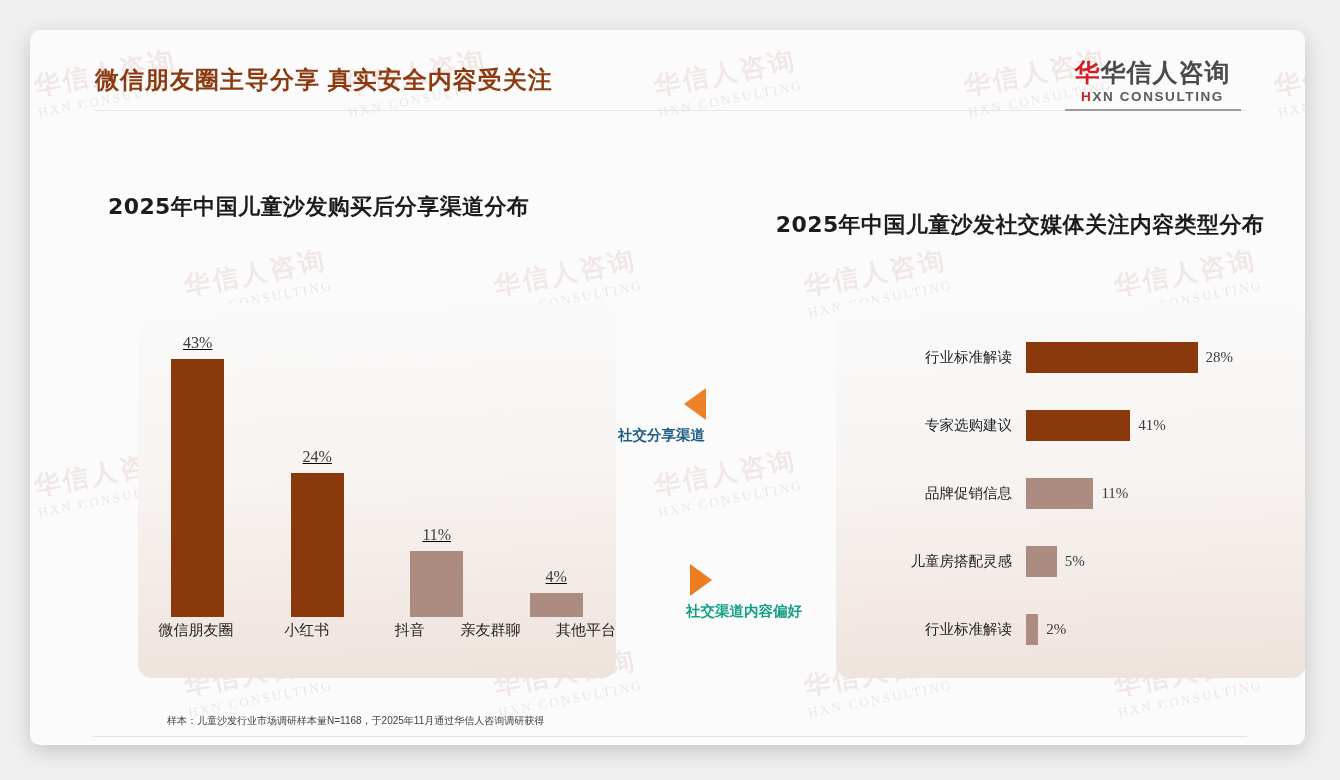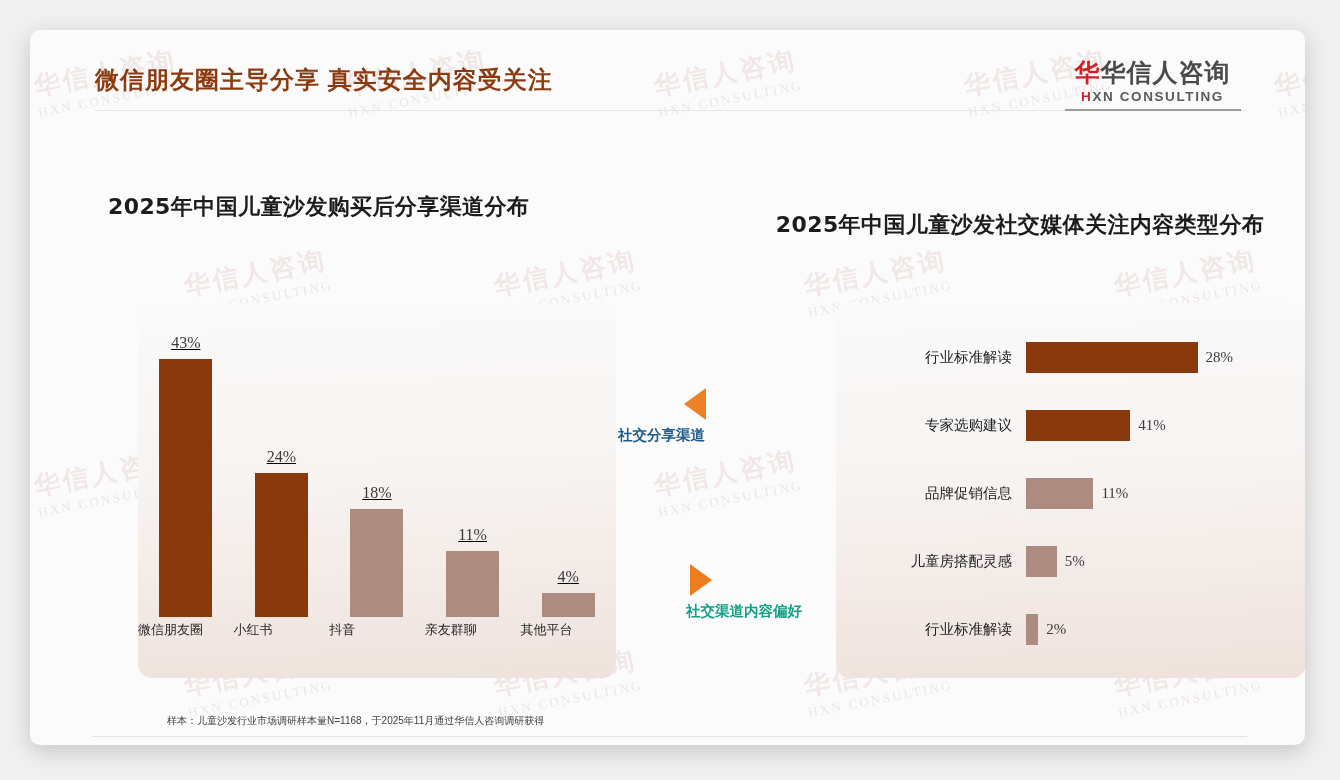--- a/index.html
+++ b/index.html
@@ -58,21 +58,21 @@
   #card-left{left:108px;top:273px;width:478px;height:375px;}
   #card-right{left:806px;top:273px;width:470px;height:375px;}
 
   
   .vchart{position:absolute;z-index:4;left:108px;top:255px;width:478px;height:366px;}
   .vcols{position:absolute;left:0;right:0;bottom:34px;top:0;display:flex;align-items:flex-start;text-decoration:underline;}
   .vcol{flex:1;display:flex;flex-direction:column;align-items:center;justify-content:flex-end;height:100%;}
   .vval{font-size:16px;color:#3b3b3b;margin-bottom:7px;font-family:"Liberation Serif","DejaVu Serif",serif;}
   .vbar{width:53px;}
   .vlabels{position:absolute;left:0;right:0;bottom:0;height:30px;display:flex;}
-  .vlab{flex:1;text-align:left;font-size:13px;color:#262626;
+  .vlab{flex:1;text-align:right;font-size:15px;color:#262626;
         font-family:"DejaVu Sans","Liberation Sans",sans-serif;}
 
   
   .hchart{position:absolute;z-index:4;left:806px;top:288px;width:470px;height:345px;
           display:flex;flex-direction:column;justify-content:space-around;padding-top:6px;box-sizing:border-box;}
   .hrow{display:flex;align-items:center;height:34px;}
   .hlab{width:176px;text-align:right;padding-right:14px;font-size:14.5px;color:#1f1f1f;
         font-family:"DejaVu Sans","Liberation Sans",sans-serif;white-space:nowrap;}
   .hbar{height:31px;}
   .hval{font-size:15px;color:#3b3b3b;margin-left:8px;font-family:"Liberation Serif","DejaVu Serif",serif;}
@@ -196,24 +196,20 @@
     <div class="vcols" id="vcols">
         <div class="vcol">
           <div class="vval">43%</div>
           <div class="vbar" style="height: 258px; background: rgb(138, 57, 13);"></div>
         </div>
         <div class="vcol">
           <div class="vval">24%</div>
           <div class="vbar" style="height: 144px; background: rgb(138, 57, 13);"></div>
         </div>
         <div class="vcol">
-          <div class="vval">18%</div>
-          <div class="vbar" style="height: 108px; background: rgb(172, 140, 128);"></div>
-        </div>
-        <div class="vcol">
           <div class="vval">11%</div>
           <div class="vbar" style="height: 66px; background: rgb(172, 140, 128);"></div>
         </div>
         <div class="vcol">
           <div class="vval">4%</div>
           <div class="vbar" style="height: 24px; background: rgb(172, 140, 128);"></div>
         </div>
       </div>
     <div class="vlabels" id="vlabels">
         <div class="vlab">微信朋友圈</div>

